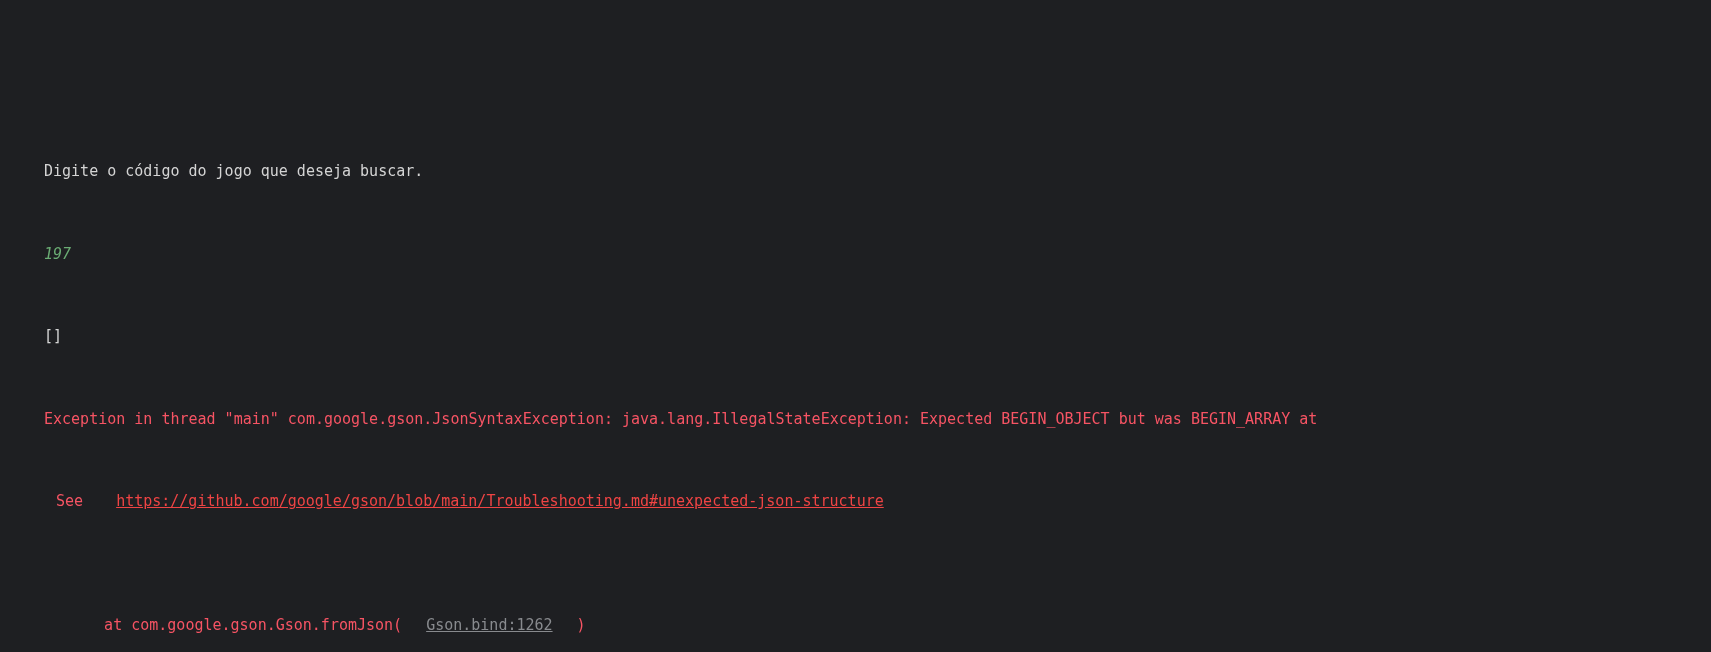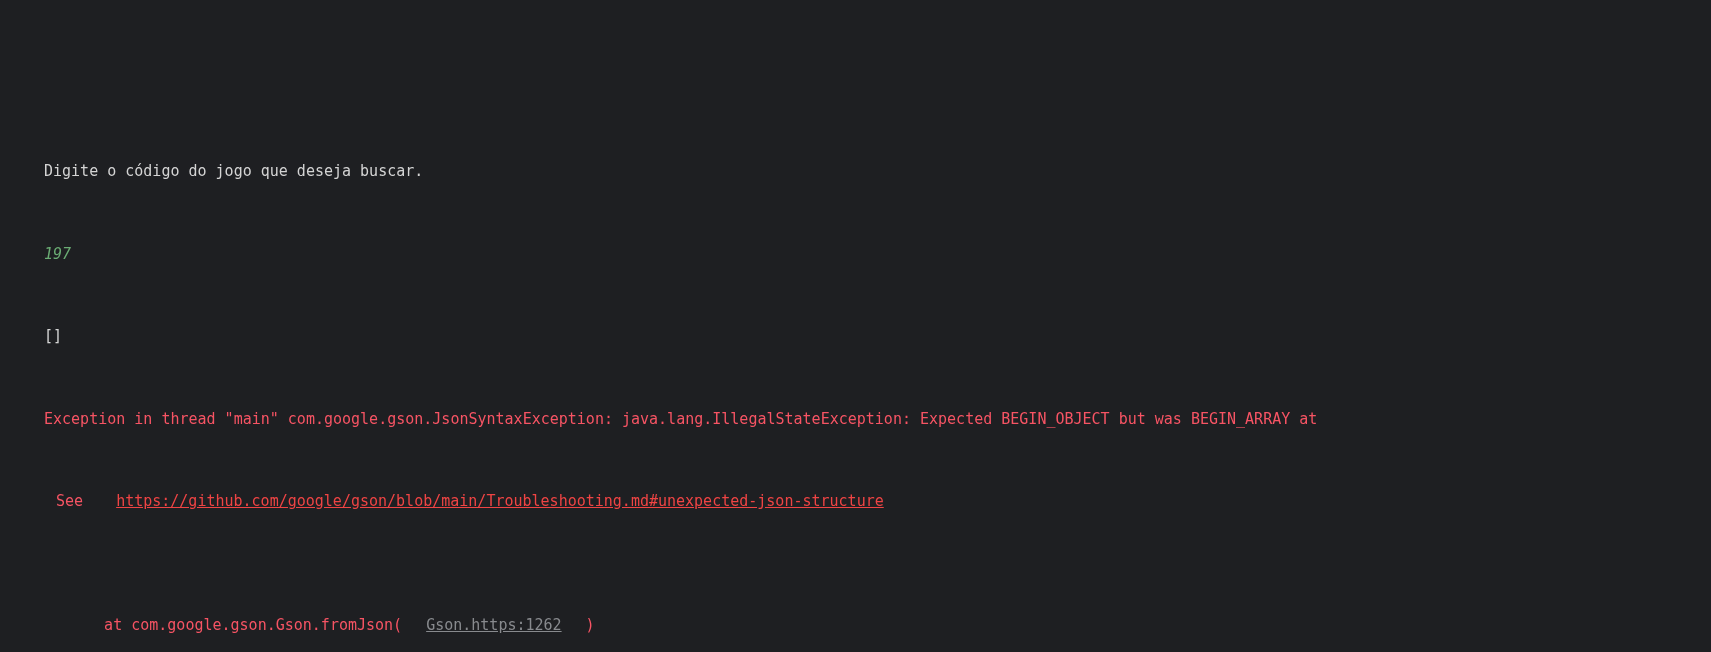--- a/index.html
+++ b/index.html
@@ -49,21 +49,21 @@
 <body>
 
 
 
 <span class="line white">Digite o código do jogo que deseja buscar.</span>
 <span class="line green italic">197</span>
 <span class="line white">[]</span>
 <span class="line red">Exception in thread "main" com.google.gson.JsonSyntaxException: java.lang.IllegalStateException: Expected BEGIN_OBJECT but was BEGIN_ARRAY at </span>
 <span class="line"><span class="red">See </span><span class="link-blue">https://github.com/google/gson/blob/main/Troubleshooting.md#unexpected-json-structure</span></span>
 <div id="trace-container">
-<span class="line"><span class="red">    at com.google.gson.Gson.fromJson(</span><span class="link-gray">Gson.https:1262</span><span class="red">)</span></span>
+<span class="line"><span class="red">    at com.google.gson.Gson.fromJson(</span><span class="link-gray">Gson.bind:1262</span><span class="red">)</span></span>
 <span class="line"></span>
 
 
 
 </div>
 
 
 
 
 

